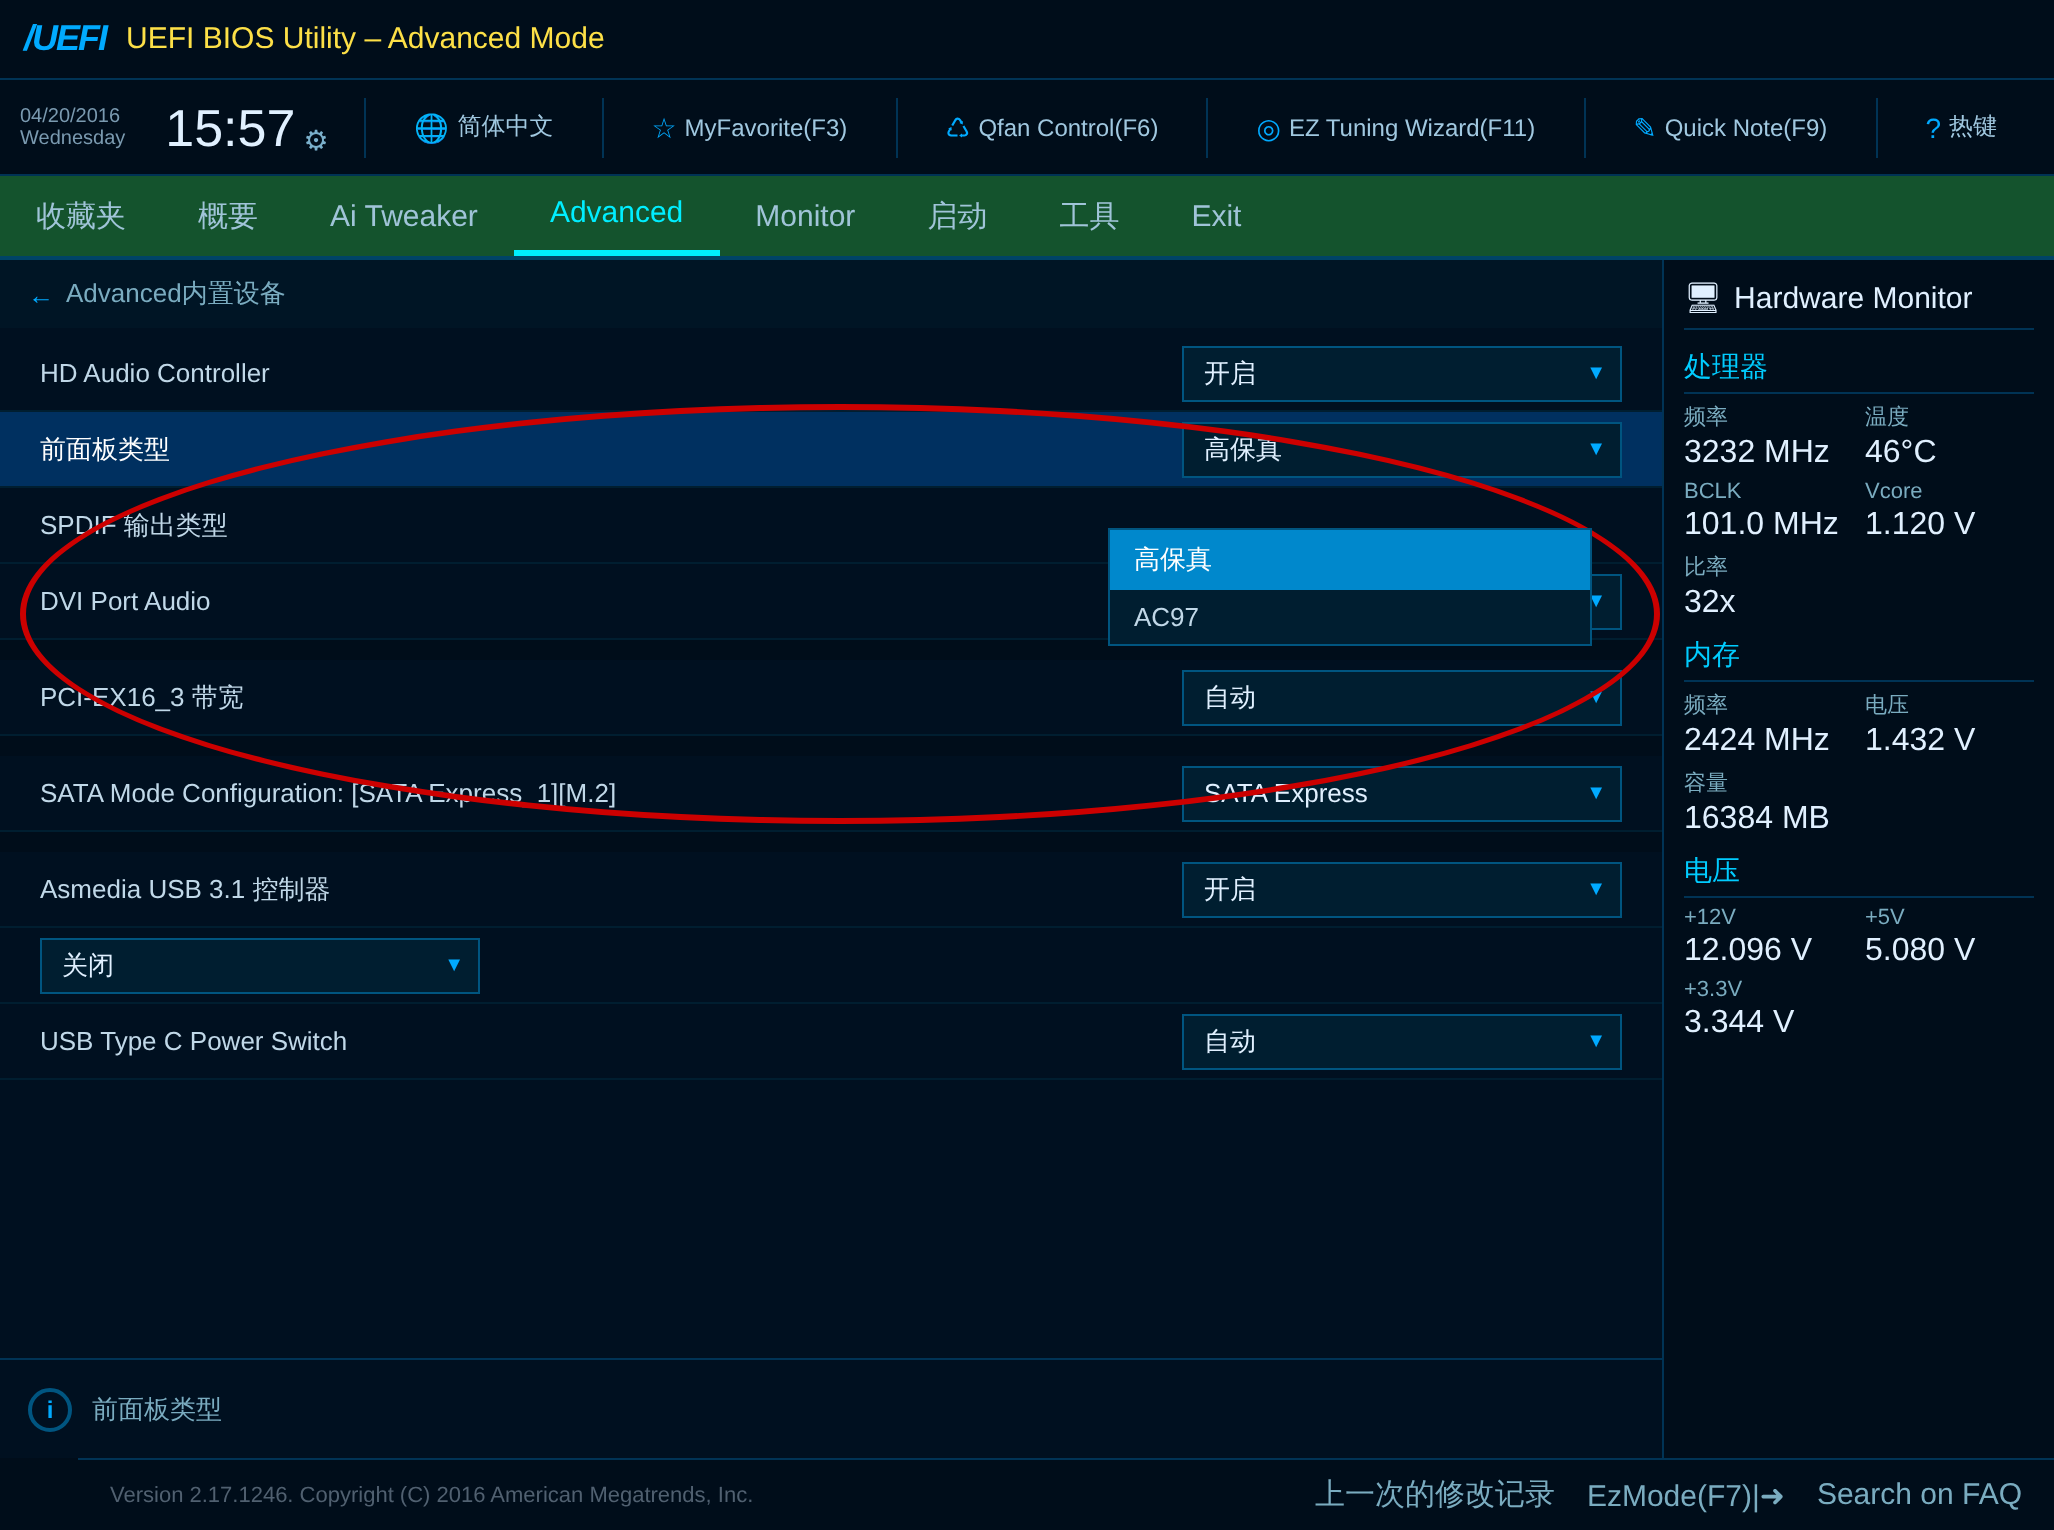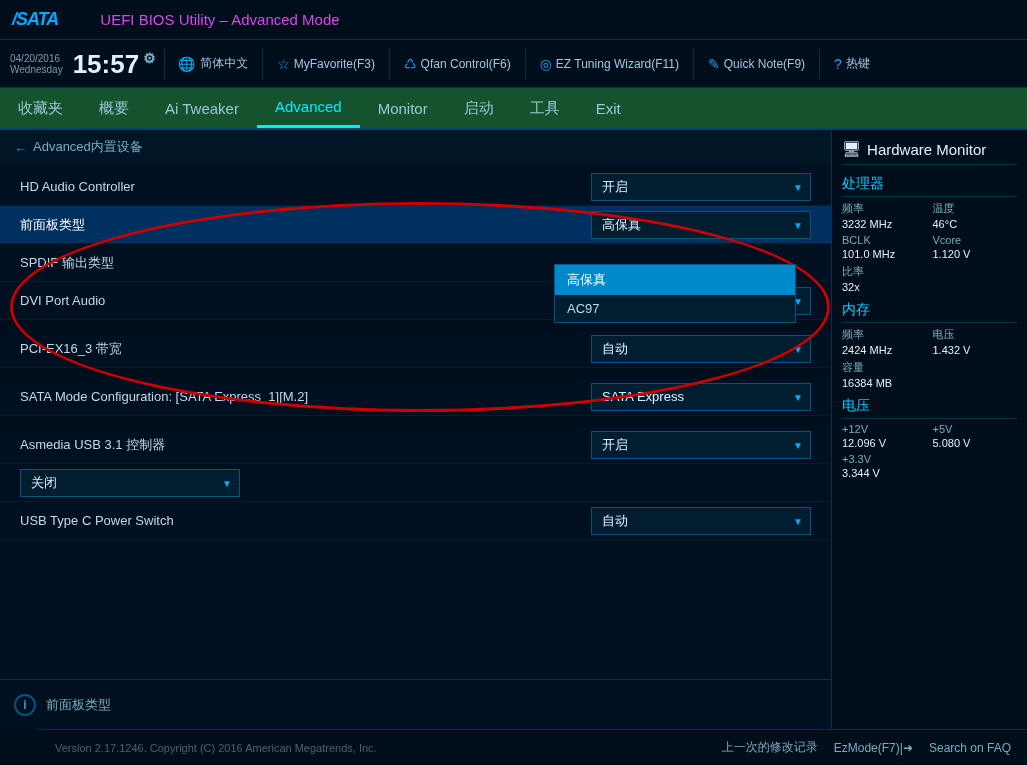--- a/index.html
+++ b/index.html
@@ -25,48 +25,47 @@
     .asus-logo {
       color: #00aaff;
       font-size: 18px;
       font-weight: 900;
       font-style: italic;
       letter-spacing: -1px;
       margin-right: 10px;
       font-family: Arial Black, sans-serif;
     }
     .title-text {
-      color: #d946ef;
+      color: #fde047;
       font-size: 15px;
-      margin-left: 32px;
     }
 
     
     .info-bar {
       background: #000d1a;
       display: flex;
       align-items: center;
       padding: 4px 10px;
       height: 48px;
       border-bottom: 1px solid #003355;
-      gap: 2px;
+      gap: 12px;
     }
     .datetime {
       display: flex;
       flex-direction: column;
       margin-right: 8px;
     }
     .date-small { font-size: 10px; color: #7a9ab0; }
     .time-big {
       font-size: 26px;
       color: #e0f0ff;
-      font-weight: bold;
+      font-weight: normal;
       line-height: 1;
       display: flex;
-      align-items: flex-start;
+      align-items: flex-end;
       gap: 4px;
     }
     .gear-icon { font-size: 14px; color: #7ab0cc; }
     .info-divider { width: 1px; height: 30px; background: #003355; margin: 0 6px; }
     .info-btn {
       display: flex;
       align-items: center;
       gap: 4px;
       color: #a0c8e0;
       font-size: 12px;
@@ -236,21 +235,21 @@
       border-bottom: 1px solid #003355;
       padding-bottom: 3px;
     }
     .hw-grid {
       display: grid;
       grid-template-columns: 1fr 1fr;
       gap: 2px 6px;
       margin-bottom: 4px;
     }
     .hw-label { color: #7aacc0; font-size: 11px; }
-    .hw-value { color: #e0f0ff; font-size: 11px; }
+    .hw-value { color: #e0f0ff; font-size: 16px; }
 
     
     .info-row {
       display: flex;
       align-items: center;
       padding: 6px 14px;
       background: #001020;
       height: 50px;
       border-top: 1px solid #003355;
       gap: 10px;
@@ -284,33 +283,33 @@
       border-top: 1px solid #003355;
       margin-left: 39px;
     }
     .footer-left { font-size: 11px; color: #506070; }
     .footer-right {
       display: flex;
       gap: 16px;
       align-items: center;
     }
     .footer-btn {
-      font-size: 12px;
+      font-size: 15px;
       color: #7aacc0;
       cursor: pointer;
       display: flex;
       align-items: center;
       gap: 4px;
     }
   </style>
 </head>
 <body>
 
 <div class="title-bar">
-  <span class="asus-logo">/SATA</span>
+  <span class="asus-logo">/UEFI</span>
   <span class="title-text">UEFI BIOS Utility – Advanced Mode</span>
 </div>
 
 <div class="info-bar">
   <div class="datetime">
     <span class="date-small">
       <span>04/20/2016</span><br>
       <span>Wednesday</span>
     </span>
   </div>

